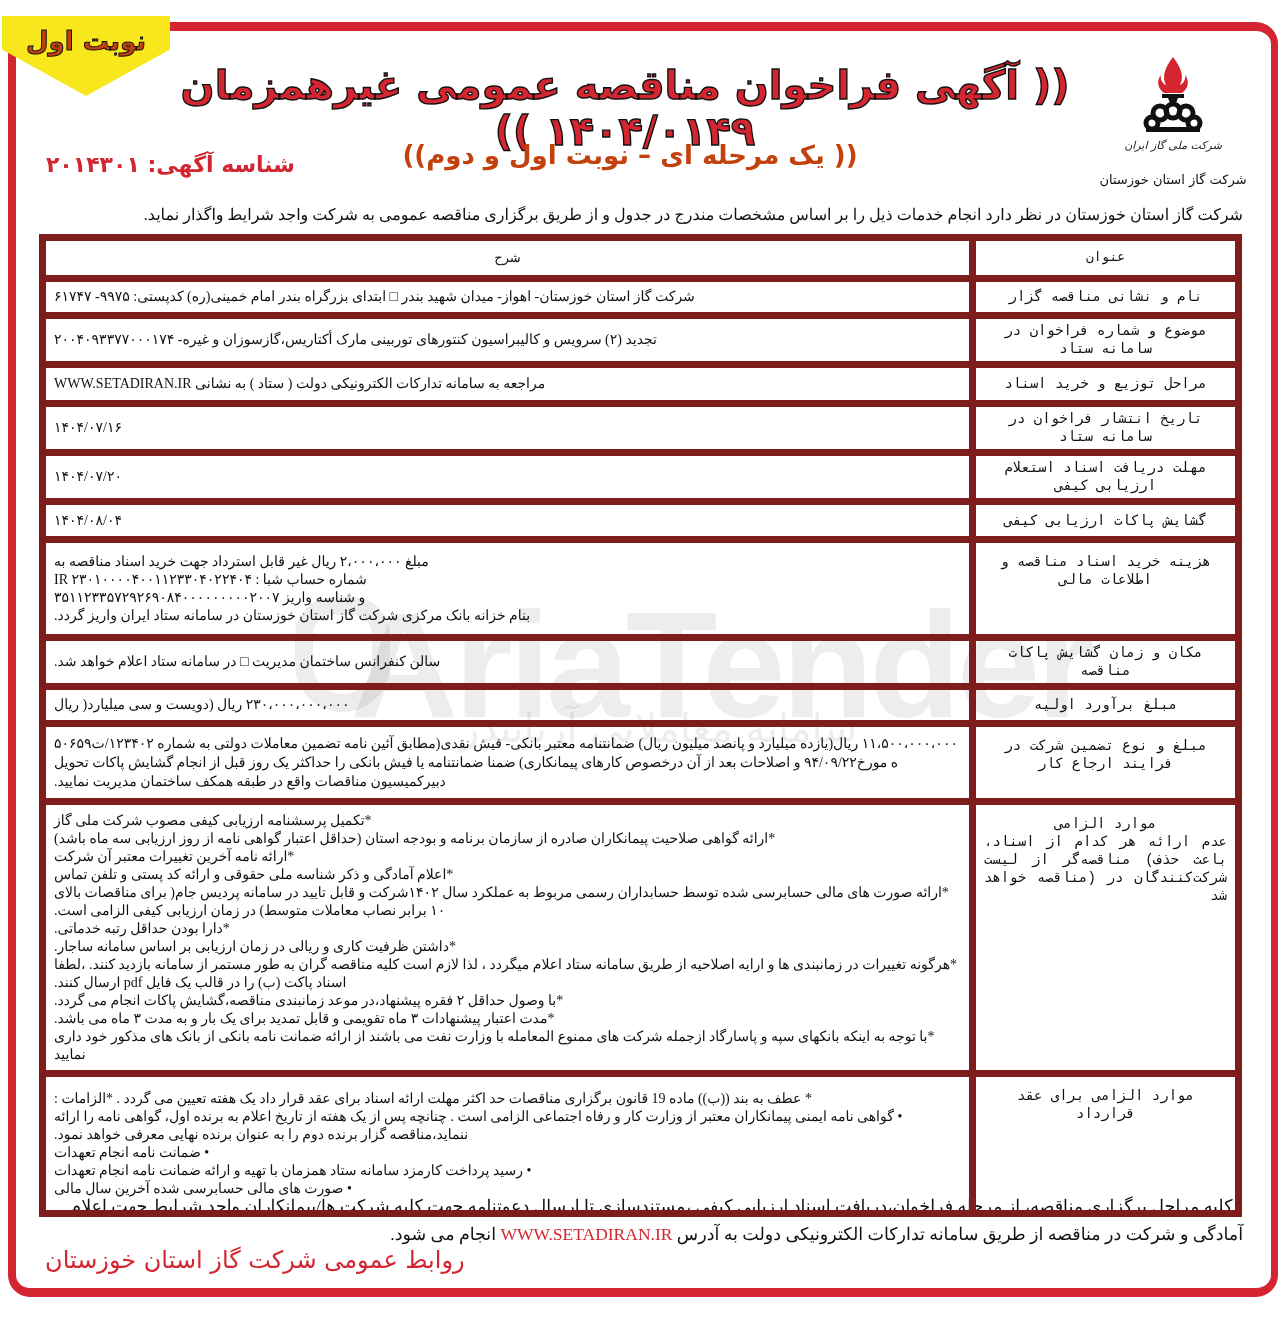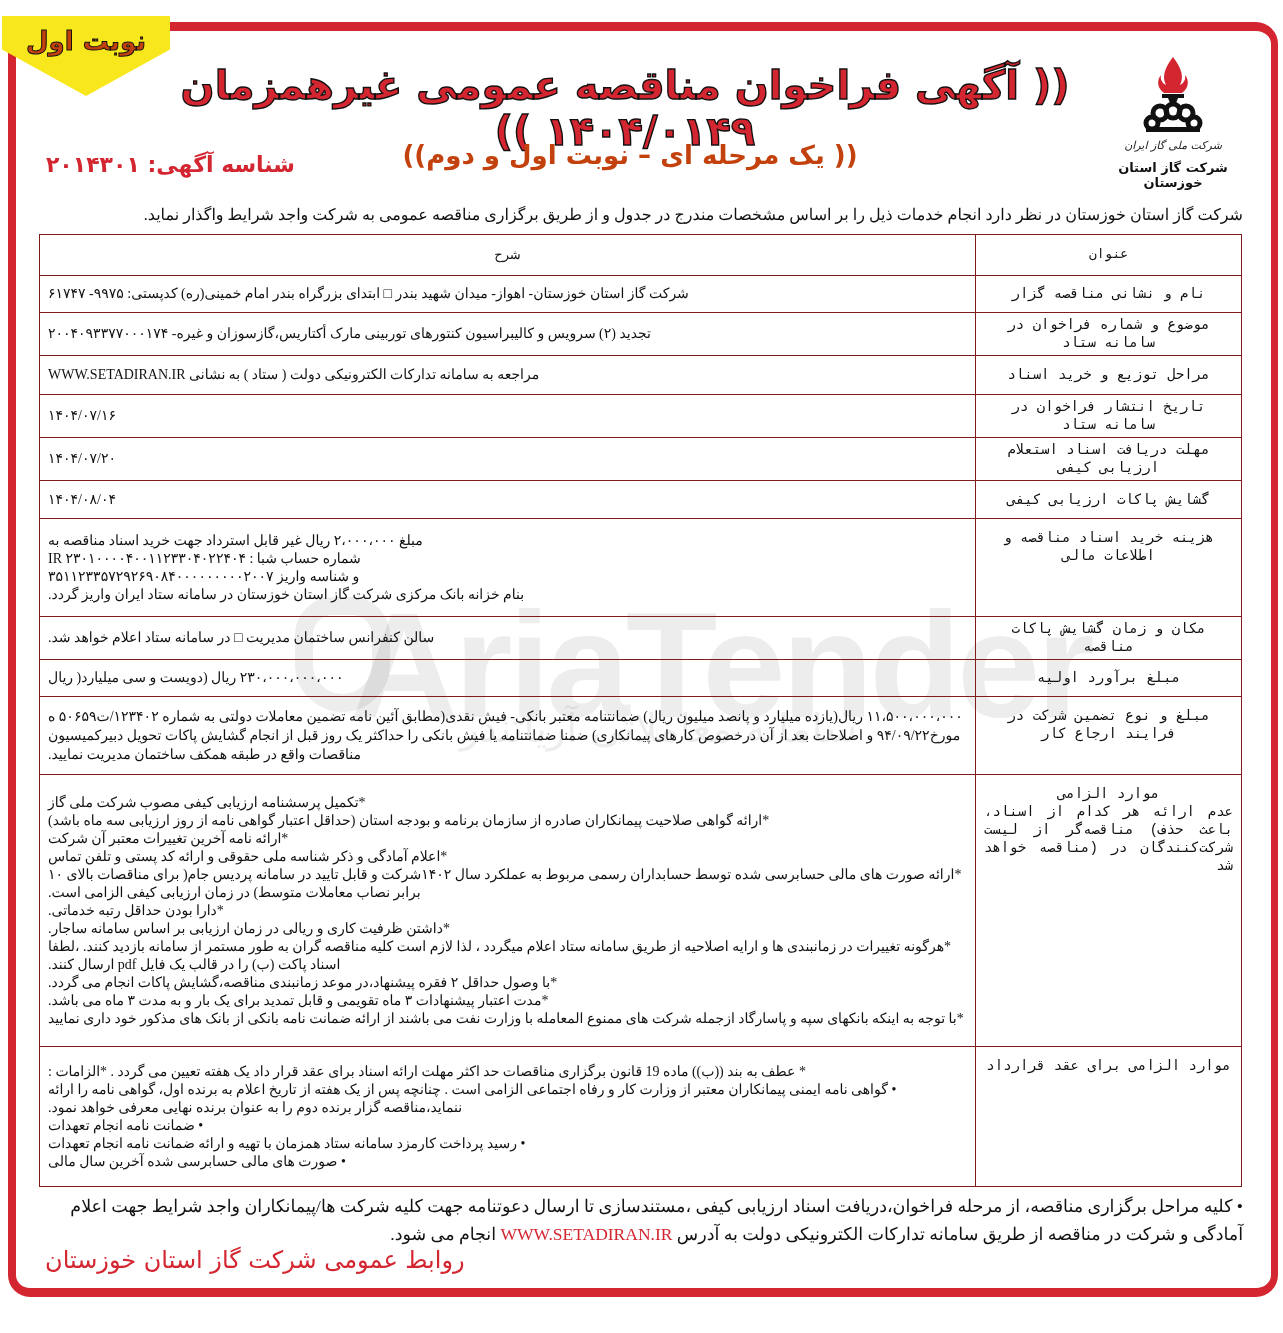--- a/index.html
+++ b/index.html
@@ -23,21 +23,21 @@
     font-family: "DejaVu Sans", sans-serif; font-weight: bold; font-size: 26px;
     color: #c2410c; -webkit-text-stroke: 1px #111; direction: rtl;
   }
 
   .logo {
     position: absolute; right: 35px; top: 55px; width: 150px; height: 130px;
     text-align: center; direction: rtl;
   }
   .logo svg { display: block; margin: 0 auto; }
   .logo-sub { font-size: 11px; font-style: italic; color: #222; margin-top: 4px; }
-  .logo-name { font-size: 13px; font-weight: bold; color: #111; margin-top: 8px; }
+  .logo-name { font-size: 13px; font-weight: normal; color: #111; margin-top: 20px; }
 
   .title {
     position: absolute; left: 150px; top: 62px; width: 950px; text-align: center;
     direction: rtl; font-weight: bold; font-size: 40px; color: #d32630;
     -webkit-text-stroke: 1.4px #111; letter-spacing: -1px;
   }
   .subtitle {
     position: absolute; left: 330px; top: 140px; width: 600px; text-align: center;
     direction: rtl; font-weight: bold; font-size: 26px; color: #c2410c;
   }
@@ -68,21 +68,21 @@
     position: absolute; left: 5px; top: 12px; width: 95px; height: 115px;
     border: 18px solid rgba(0,0,0,0.07); border-radius: 40px 40px 50px 50px;
   }
 
   table.spec {
     position: absolute; left: 39px; top: 234px; width: 1203px;
     border-collapse: collapse; direction: rtl; z-index: 1;
     font-family: "Liberation Serif", serif; font-size: 14px;
   }
   table.spec td {
-    border: 1px solid #7f1d1d; vertical-align: middle; padding: 3px 8px; line-height: 18px;
+    border: 7px solid #7f1d1d; vertical-align: middle; padding: 3px 8px; line-height: 18px;
   }
   table.spec td.k { width: 266px; text-align: center; font-family: Liberation Mono, monospace; }
   table.spec td.v { text-align: left; }
   table.spec tr.hdr td { height: 41px; font-size: 13px; }
   table.spec tr.hdr td.v { text-align: center; }
   td.top { vertical-align: top !important; padding-top: 10px !important; }
   .ln { display: block; }
   .wide td.v { line-height: 19px; }
 
   .footer-note {

